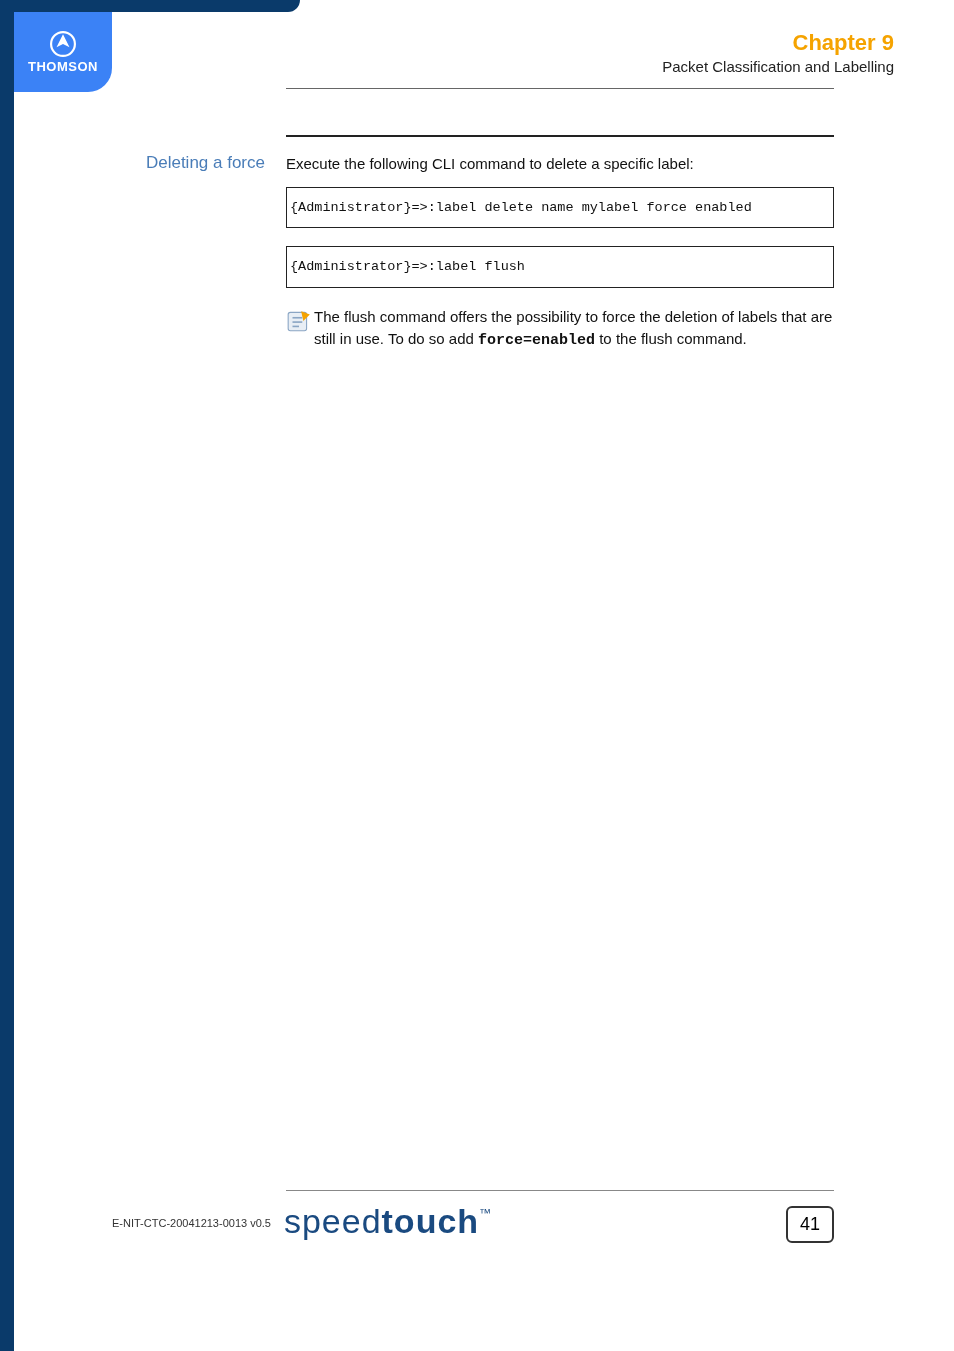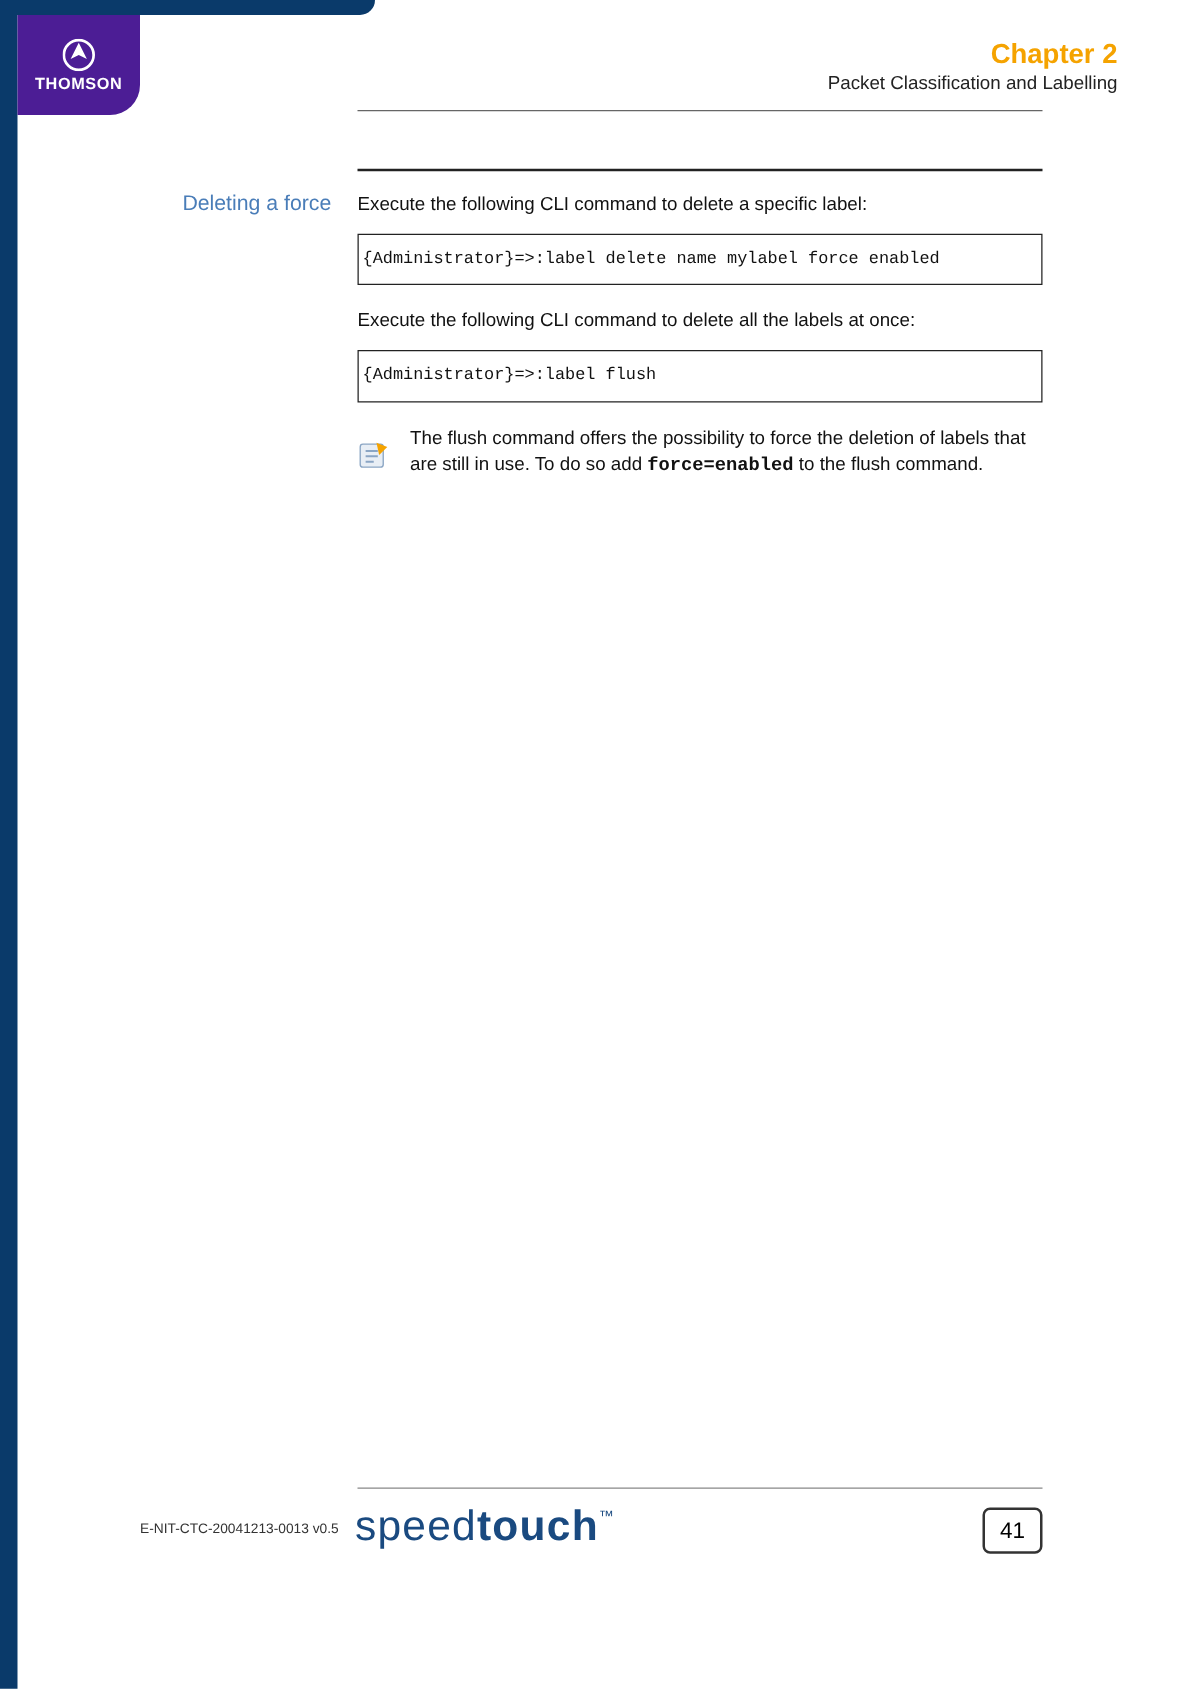--- a/index.html
+++ b/index.html
@@ -21,21 +21,21 @@
   .side-bar {
     position: absolute;
     top: 0; left: 0;
     width: 14px; height: 100%;
     background: #0a3a6a;
   }
   .logo-wrap {
     position: absolute;
     top: 12px; left: 14px;
     width: 98px; height: 80px;
-    background: #4c1d95;
+    background: #3b82f6;
     border-bottom-right-radius: 24px;
     display: flex;
     flex-direction: column;
     align-items: center;
     justify-content: center;
     color: #fff;
   }
   .logo-wrap svg { width: 26px; height: 26px; }
   .logo-text {
     font-size: 13px; font-weight: bold;
@@ -94,23 +94,21 @@
   .code-box {
     border: 1px solid #222;
     padding: 10px 3px;
     font-family: "Courier New", monospace;
     font-size: 13.5px;
     margin: 10px 0 18px 0;
     white-space: pre;
   }
   .note-row {
     display: flex;
-    gap: 14px;
     margin-top: 6px;
-    align-items: flex-end;
   }
   .note-icon {
     width: 28px;
     flex: 0 0 28px;
     padding-top: 2px;
   }
   .note-text { flex: 1; font-size: 15px; line-height: 1.45; }
   .mono-bold { font-family: "Courier New", monospace; font-weight: bold; }
   .footer-docid {
     position: absolute;
@@ -154,33 +152,32 @@
 
 <div class="logo-wrap">
   <svg viewBox="0 0 24 24">
     <circle cx="12" cy="12" r="11" fill="none" stroke="#fff" stroke-width="2"></circle>
     <path d="M12 3 L18 15 L12 12 L6 15 Z" fill="#fff"></path>
   </svg>
   <div class="logo-text">THOMSON</div>
 </div>
 
 <div class="header">
-  <div class="chapter">Chapter 2</div>
+  <div class="chapter">Chapter 9</div>
   <div class="chapter-sub">Packet Classification and Labelling</div>
 </div>
 <div class="header-rule"></div>
 
 <div class="content">
   <div class="section-rule"></div>
   <div class="side-heading">Deleting a force</div>
 
   <div class="body-col">
     <div class="para">Execute the following CLI command to delete a specific label:</div>
     <div class="code-box">{Administrator}=&gt;:label delete name mylabel force enabled</div>
-    <div class="para">Execute the following CLI command to delete all the labels at once:</div>
     <div class="code-box">{Administrator}=&gt;:label flush</div>
 
     <div class="note-row">
       <div class="note-icon">
         <svg viewBox="0 0 24 24" width="26" height="26">
           <rect x="2" y="4" width="17" height="17" rx="2" fill="#e8eef5" stroke="#8aa5c4"></rect>
           <line x1="6" y1="9" x2="15" y2="9" stroke="#8aa5c4" stroke-width="1.5"></line>
           <line x1="6" y1="13" x2="15" y2="13" stroke="#8aa5c4" stroke-width="1.5"></line>
           <line x1="6" y1="17" x2="12" y2="17" stroke="#8aa5c4" stroke-width="1.5"></line>
           <path d="M14 3 L22 6 L16 12 Z" fill="#f5a300"></path>

